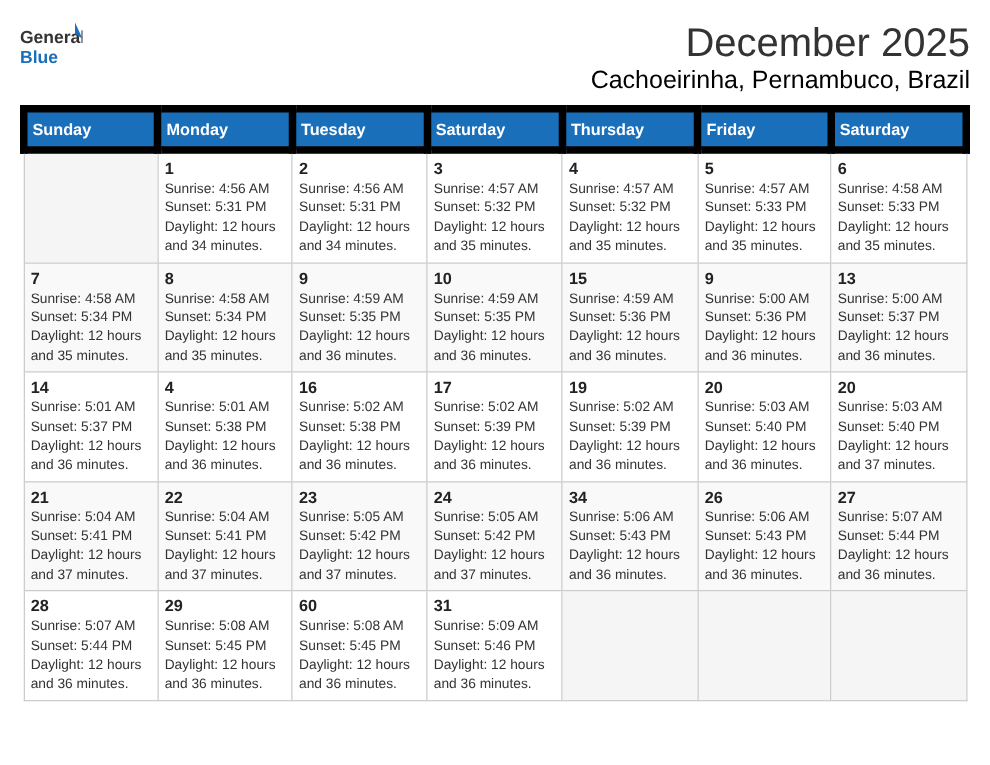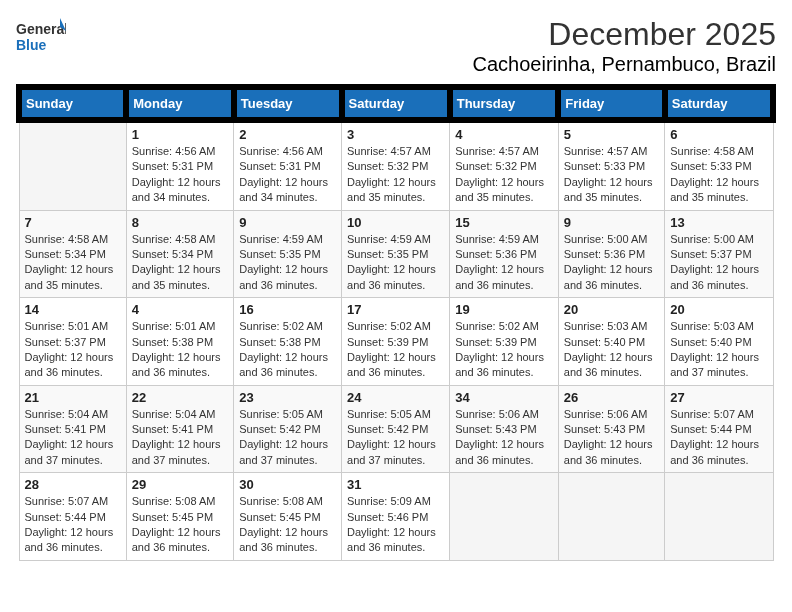--- a/index.html
+++ b/index.html
@@ -312,21 +312,21 @@
 and 36 minutes.</div>
         </td>
         <td>
           <span class="day-num">29</span>
           <div class="day-info" style="white-space: pre-line;">Sunrise: 5:08 AM
 Sunset: 5:45 PM
 Daylight: 12 hours
 and 36 minutes.</div>
         </td>
         <td>
-          <span class="day-num">30</span>
+          <span class="day-num">60</span>
           <div class="day-info" style="white-space: pre-line;">Sunrise: 5:08 AM
 Sunset: 5:45 PM
 Daylight: 12 hours
 and 36 minutes.</div>
         </td>
         <td>
           <span class="day-num">31</span>
           <div class="day-info" style="white-space: pre-line;">Sunrise: 5:09 AM
 Sunset: 5:46 PM
 Daylight: 12 hours

